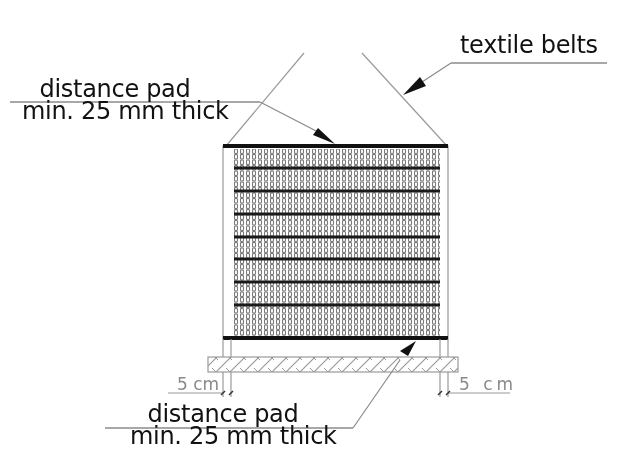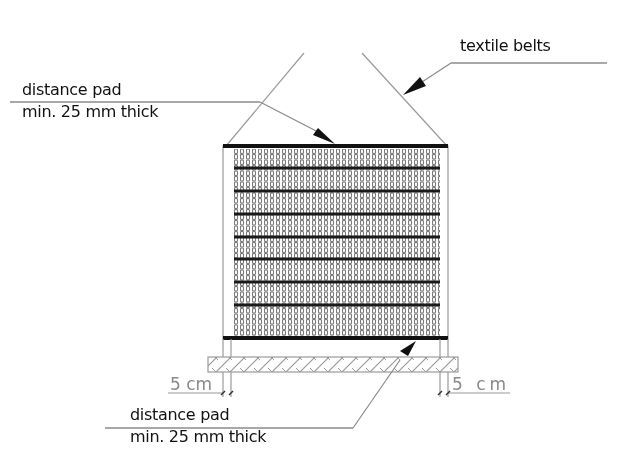--- a/index.html
+++ b/index.html
@@ -1,19 +1,19 @@
 <!DOCTYPE html>
 <html><head>
   <meta charset="utf-8">
   <style>
     html, body { margin: 0; padding: 0; background: #ffffff; }
     body { width: 641px; height: 469px; position: relative; overflow: hidden; font-family: "DejaVu Sans", sans-serif; }
     #diagram { position: absolute; left: 0; top: 0; width: 641px; height: 469px; }
-    .label { position: absolute; color: #111; font-size: 16px; line-height: 19px; white-space: nowrap; font-family: "DejaVu Sans", sans-serif; letter-spacing: -0.3px; }
-    .dim { position: absolute; color: #8a8a8a; font-size: 17px; line-height: 18px; white-space: nowrap; font-family: "DejaVu Sans", sans-serif; }
+    .label { position: absolute; color: #111; font-size: 24px; line-height: 19px; text-align: center; white-space: nowrap; font-family: "DejaVu Sans", sans-serif; letter-spacing: -0.3px; }
+    .dim { position: absolute; color: #8a8a8a; font-size: 17px; line-height: 18px; white-space: nowrap; font-family: "DejaVu Sans", sans-serif; margin-left: 7px; }
   </style>
 </head>
 <body>
 
 <svg id="diagram" viewBox="0 0 641 469" xmlns="http://www.w3.org/2000/svg">
   <defs>
     <pattern id="mesh" width="6" height="11" patternUnits="userSpaceOnUse">
       <rect width="6" height="11" fill="#ffffff"></rect>
       <rect x="0.5" y="0.5" width="3" height="4.5" rx="1" fill="none" stroke="#7a7a7a" stroke-width="1.1"></rect>
       <rect x="0.5" y="6" width="3" height="4.5" rx="1" fill="none" stroke="#7a7a7a" stroke-width="1.1"></rect>

